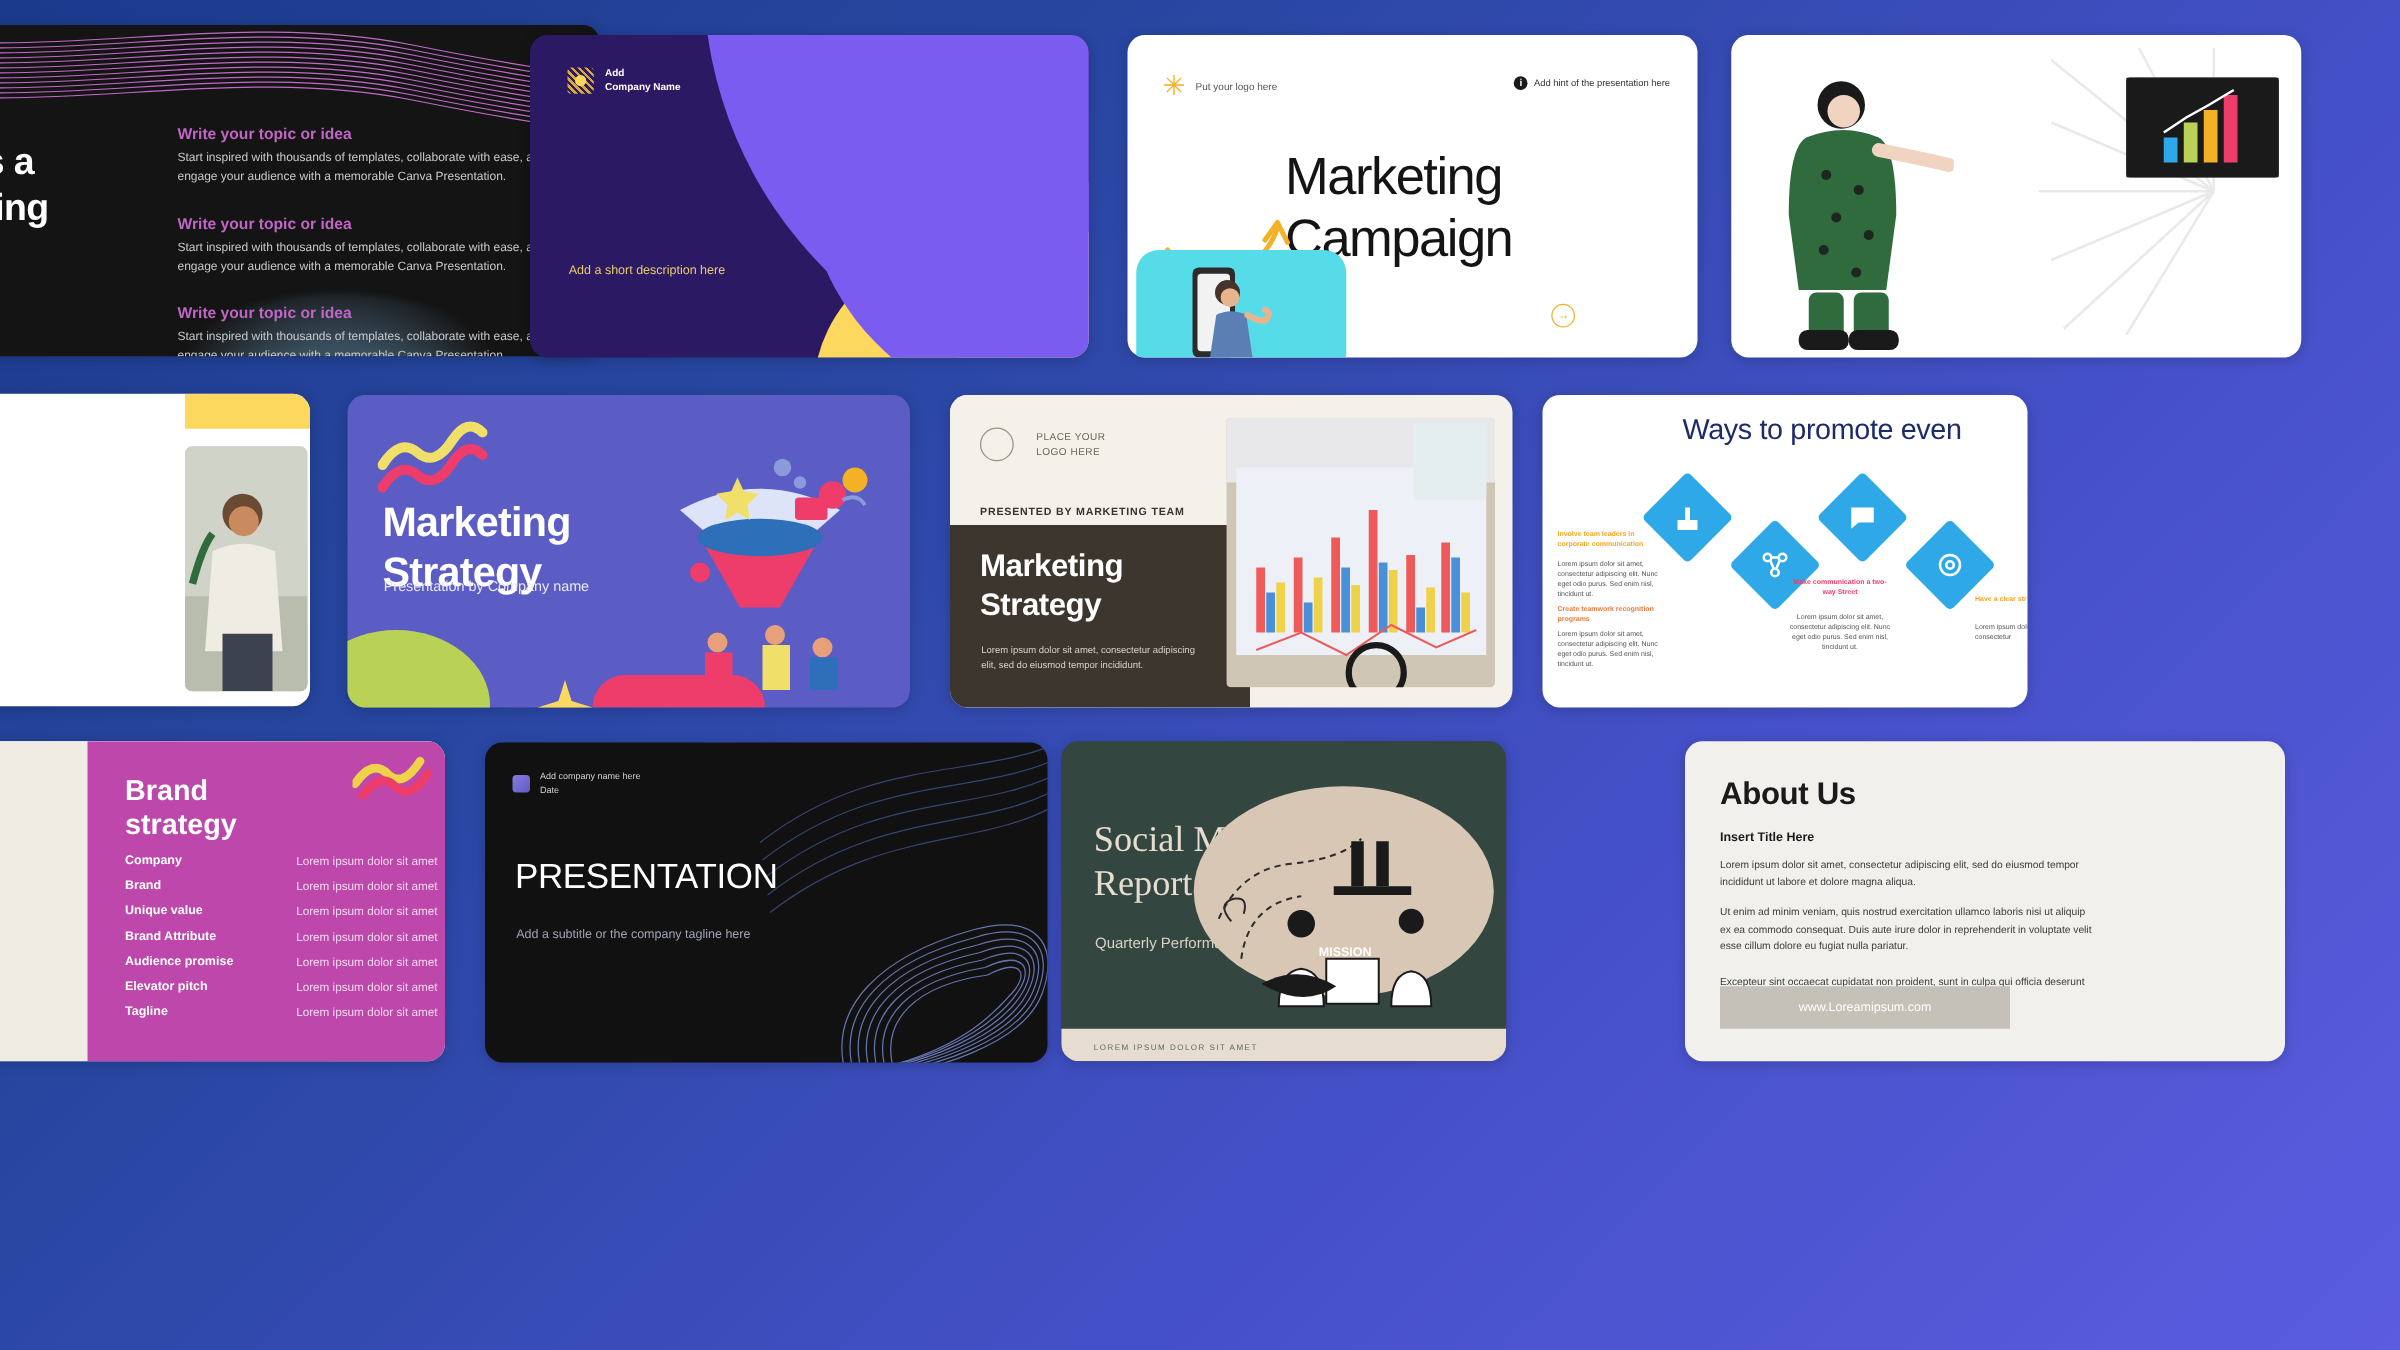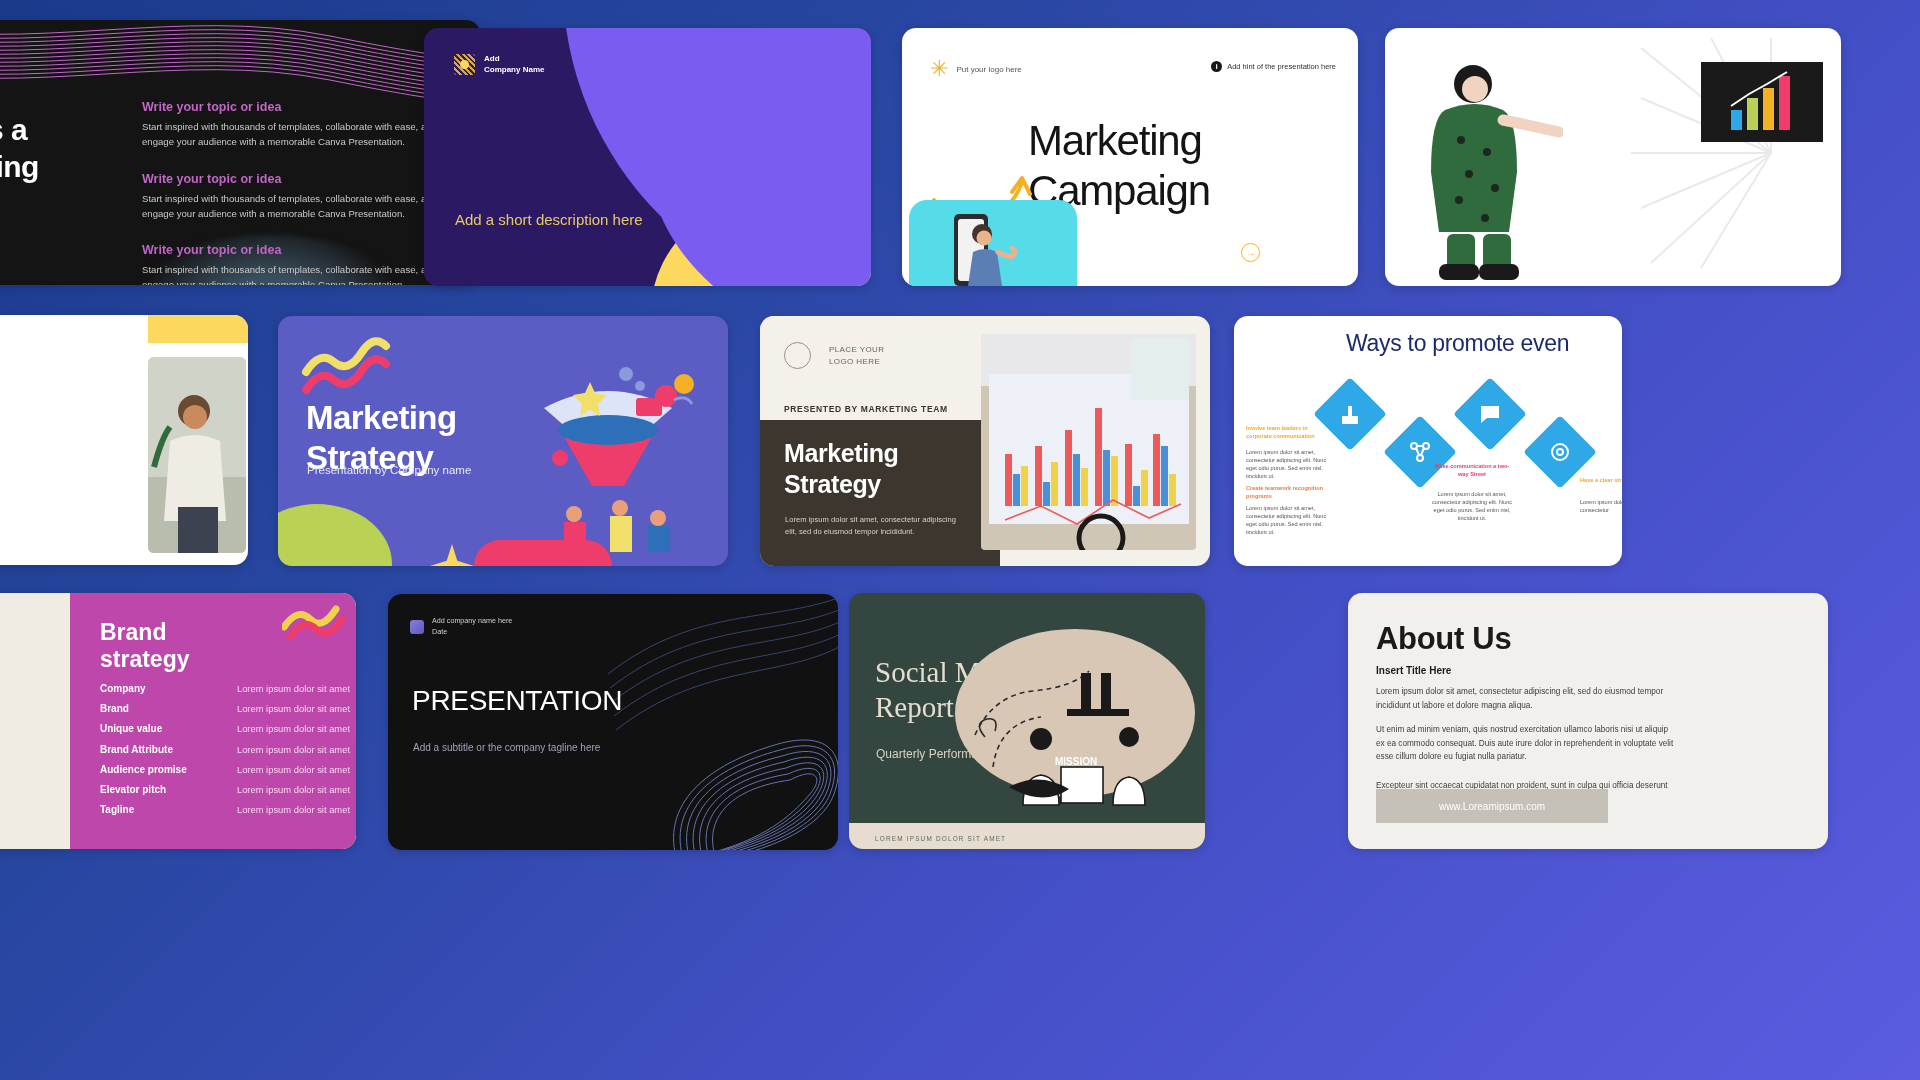--- a/index.html
+++ b/index.html
@@ -45,21 +45,21 @@
   #s2 .b-cut { position:absolute; right:-10px; bottom:-60px; width:235px; height:200px;
     background:#7b5cf0; border-radius: 0 0 0 100%;}
   #s2 .logo { position:absolute; left:30px; top:26px; display:flex; align-items:center; gap:9px; z-index:3;}
   #s2 .logo .mark { width:21px; height:21px; border-radius:3px;
     background: repeating-linear-gradient(45deg, #d6a93a 0 2px, #2b1a63 2px 4px);
     display:flex; align-items:center; justify-content:center; }
   #s2 .logo .mark i { display:block; width:9px; height:9px; border-radius:50%; background:#fcd85f;}
   #s2 .logo .txt { color:#fff; font-size:8px; font-weight:700; line-height:1.35; }
   #s2 .s2-title { position:absolute; left:30px; top:105px; z-index:3;
     color:#fff; font-size:29px; font-weight:700; line-height:1.18; letter-spacing:-.6px; width:310px;}
-  #s2 .s2-sub { position:absolute; left:31px; top:183px; z-index:3; color:#e7c96a; font-size:15px; }
+  #s2 .s2-sub { position:absolute; left:31px; top:183px; z-index:3; color:#e7c96a; font-size:10px; }
 
   
   #s3 { left: 902px; top: 28px; width: 456px; height: 258px; background:#ffffff; }
   #s3 .logo { position:absolute; left:28px; top:30px; display:flex; align-items:center; gap:8px;}
   #s3 .logo .star { color:#f5b125; font-size:22px; line-height:1; }
   #s3 .logo .txt { font-size:8px; color:#555; }
   #s3 .hint { position:absolute; right:22px; top:33px; display:flex; align-items:center; gap:5px;}
   #s3 .hint .i { width:11px;height:11px;border-radius:50%;background:#1a1a1a; color:#fff;
      font-size:8px; line-height:11px; text-align:center; font-weight:700;}
   #s3 .hint .txt { font-size:7.5px; color:#333; }
@@ -139,21 +139,21 @@
   #s11 { left:849px; top:593px; width:356px; height:256px; background:#33463f;}
   #s11 .title { position:absolute; left:26px; top:62px; color:#e6ddd0; font-size:29px; line-height:1.2;
      font-family:"Liberation Serif", serif;}
   #s11 .sub { position:absolute; left:27px; top:154px; color:#d9d2c6; font-size:12px;}
   #s11 .illus { position:absolute; right:4px; top:24px; width:252px; height:196px;}
   #s11 .footbar { position:absolute; left:0; bottom:0; width:100%; height:26px; background:#e6ddd0;}
   #s11 .foot { position:absolute; left:26px; bottom:7px; font-size:6.4px; letter-spacing:1.2px; color:#5c6a60;}
 
   
   #s12 { left:1348px; top:593px; width:480px; height:256px; background:#f2f0ec; border-radius:14px;}
-  #s12 .title { position:absolute; left:28px; top:28px; font-size:31px; font-weight:700; color:#1a1a1a; letter-spacing:-.3px;}
+  #s12 .title { position:absolute; left:28px; top:28px; font-size:25px; font-weight:700; color:#1a1a1a; letter-spacing:-.3px;}
   #s12 .h { position:absolute; left:28px; top:72px; font-size:10px; font-weight:700; color:#1a1a1a;}
   #s12 .p { position:absolute; left:28px; width:300px; font-size:8.2px; color:#3c3c3c; line-height:1.65;}
   #s12 .bar { position:absolute; left:28px; bottom:26px; width:232px; height:34px; background:#c6c1b8;
       display:flex; align-items:center; justify-content:center; }
   #s12 .bar span { font-size:10px; color:#fff; }
 </style>
 </head>
 <body>
 
 <div class="slide" id="s1">

